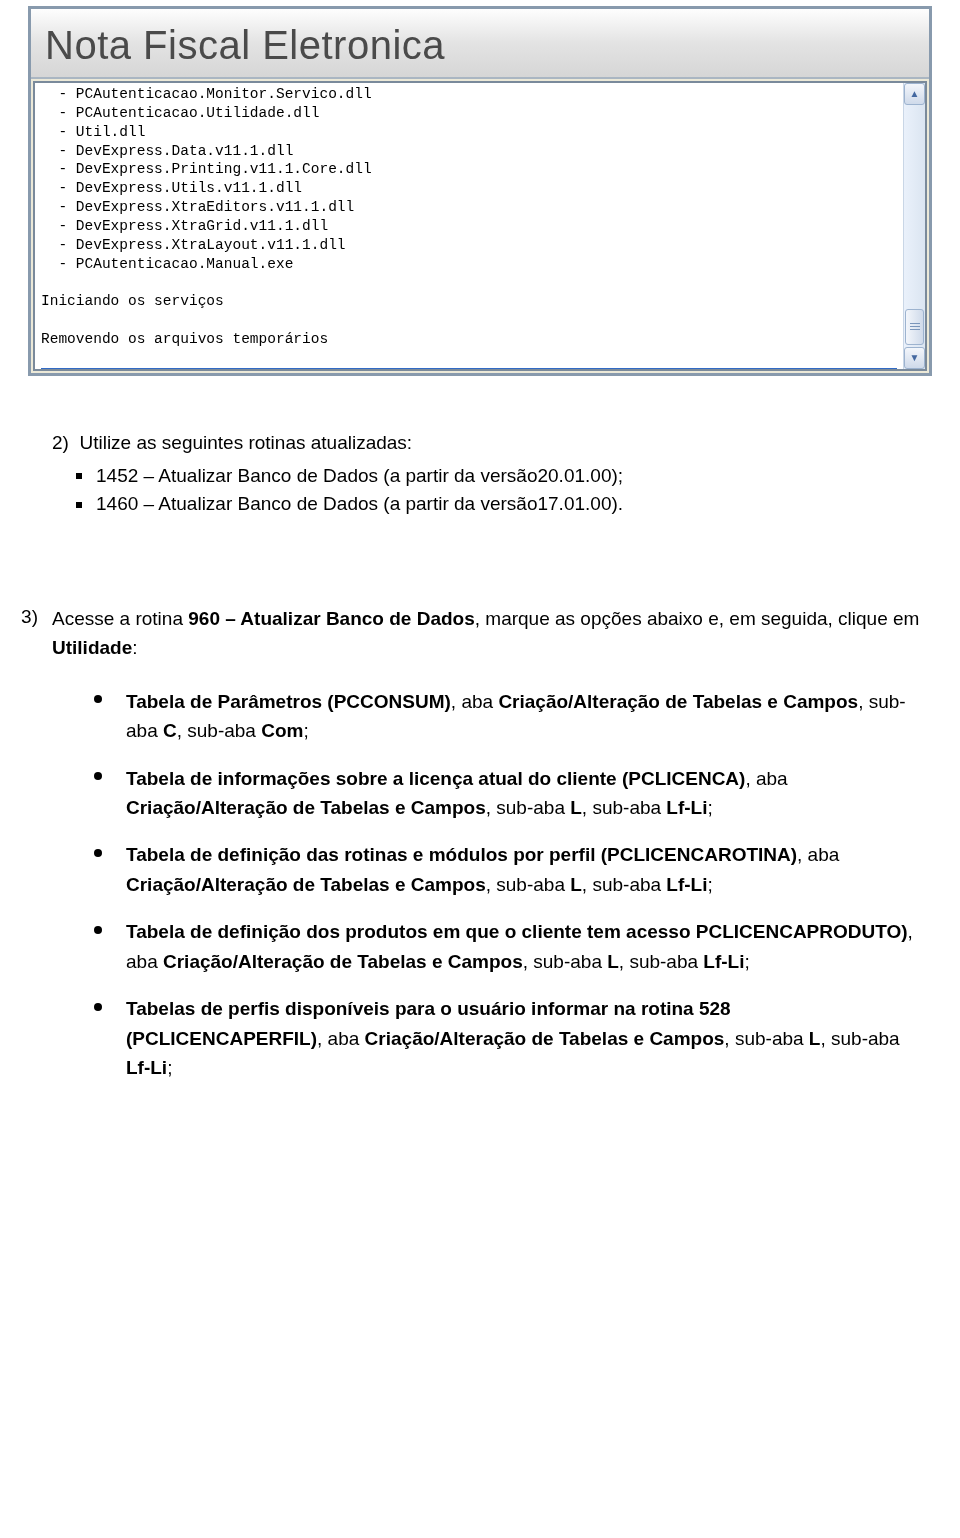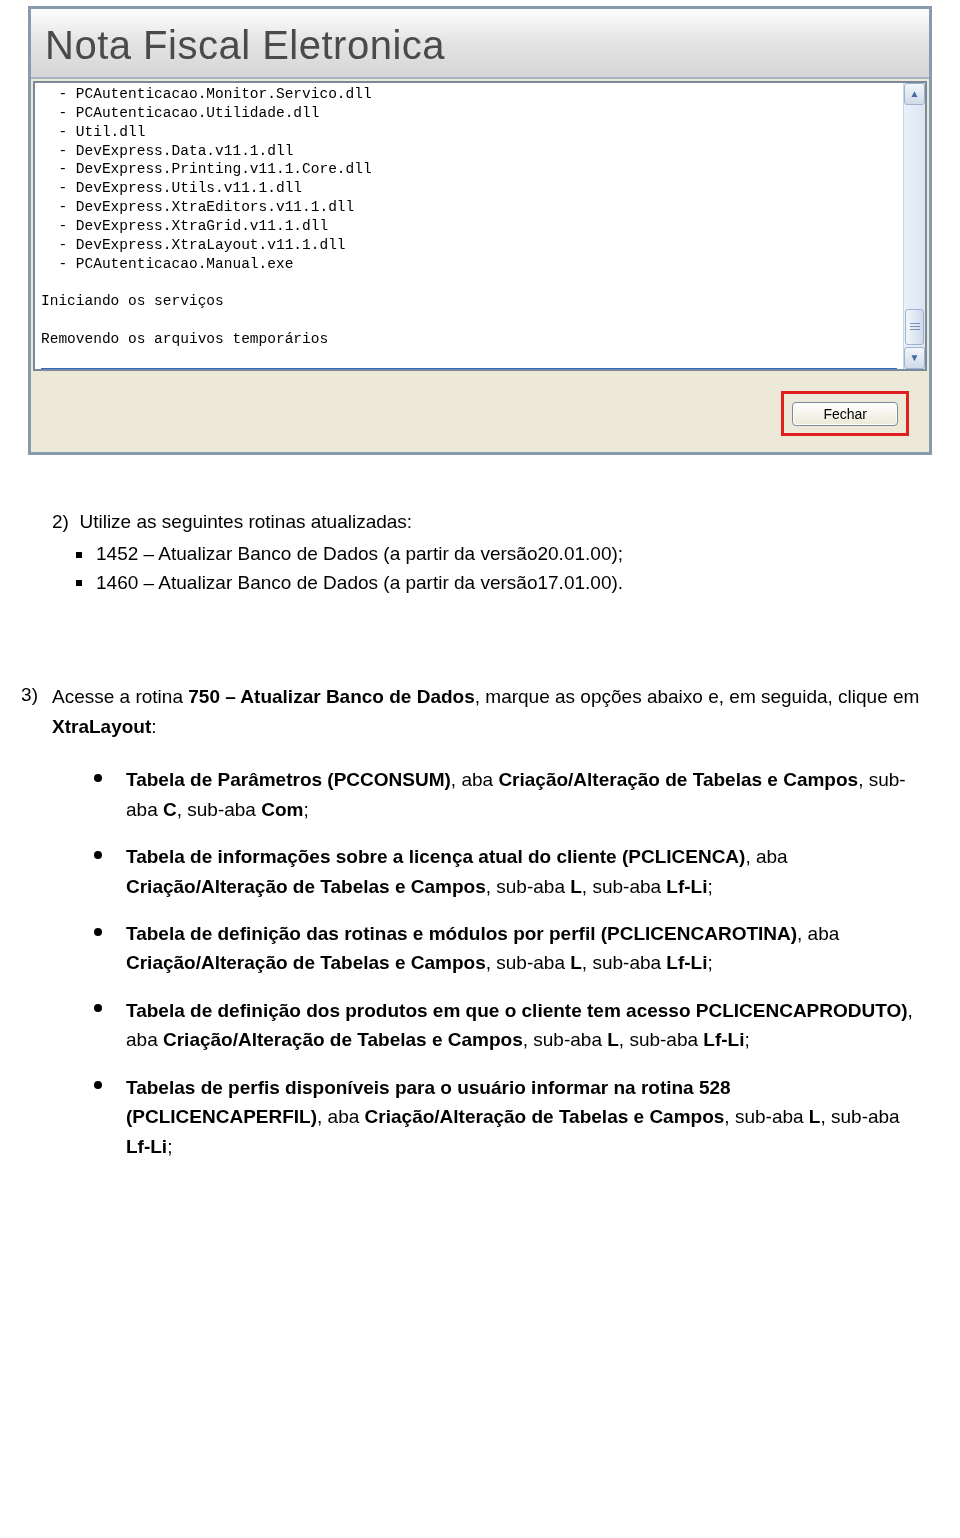--- a/index.html
+++ b/index.html
@@ -202,46 +202,41 @@
         <div class="sb-btn sb-up">
           <span>▲</span>
         </div>
         <div class="sb-grip"></div>
         <div class="sb-btn sb-down">
           <span>▼</span>
         </div>
       </div>
     </div>
 
-    <div class="button-row">
-      <span class="highlight-box">
-        <button class="xp-button">Fechar</button>
-      </span>
-    </div>
   </div>
 </div>
 
 <div class="doc">
 
   <div class="num-item">
     <span class="lead">2)&nbsp; </span>
     <span>Utilize as seguintes rotinas atualizadas:</span>
     <ul class="bullet-list" id="step2-list">
         <li>1452 – Atualizar Banco de Dados (a partir da versão20.01.00);</li>
         <li>1460 – Atualizar Banco de Dados (a partir da versão17.01.00).</li>
       </ul>
   </div>
 
   <div class="section-gap"></div>
 
   <div class="item3">
     <div class="num">3)</div>
     <div class="body">
       <p>
-        <span>Acesse a rotina </span><b>750 – Atualizar Banco de Dados</b><span>, marque as opções abaixo e, em seguida, clique em </span><b>XtraLayout</b><span>:</span>
+        <span>Acesse a rotina </span><b>960 – Atualizar Banco de Dados</b><span>, marque as opções abaixo e, em seguida, clique em </span><b>Utilidade</b><span>:</span>
       </p>
 
       <ul class="sub-list" id="step3-list">
           <li><b>Tabela de Parâmetros (PCCONSUM)</b>, aba <b>Criação/Alteração de Tabelas e Campos</b>, sub-aba <b>C</b>, sub-aba <b>Com</b>;</li>
           <li><b>Tabela de informações sobre a licença atual do cliente (PCLICENCA)</b>, aba <b>Criação/Alteração de Tabelas e Campos</b>, sub-aba <b>L</b>, sub-aba <b>Lf-Li</b>;</li>
           <li><b>Tabela de definição das rotinas e módulos por perfil (PCLICENCAROTINA)</b>, aba <b>Criação/Alteração de Tabelas e Campos</b>, sub-aba <b>L</b>, sub-aba <b>Lf-Li</b>;</li>
           <li><b>Tabela de definição dos produtos em que o cliente tem acesso PCLICENCAPRODUTO)</b>, aba <b>Criação/Alteração de Tabelas e Campos</b>, sub-aba <b>L</b>, sub-aba <b>Lf-Li</b>;</li>
           <li><b>Tabelas de perfis disponíveis para o usuário informar na rotina 528 (PCLICENCAPERFIL)</b>, aba <b>Criação/Alteração de Tabelas e Campos</b>, sub-aba <b>L</b>, sub-aba <b>Lf-Li</b>;</li>
         </ul>
     </div>

